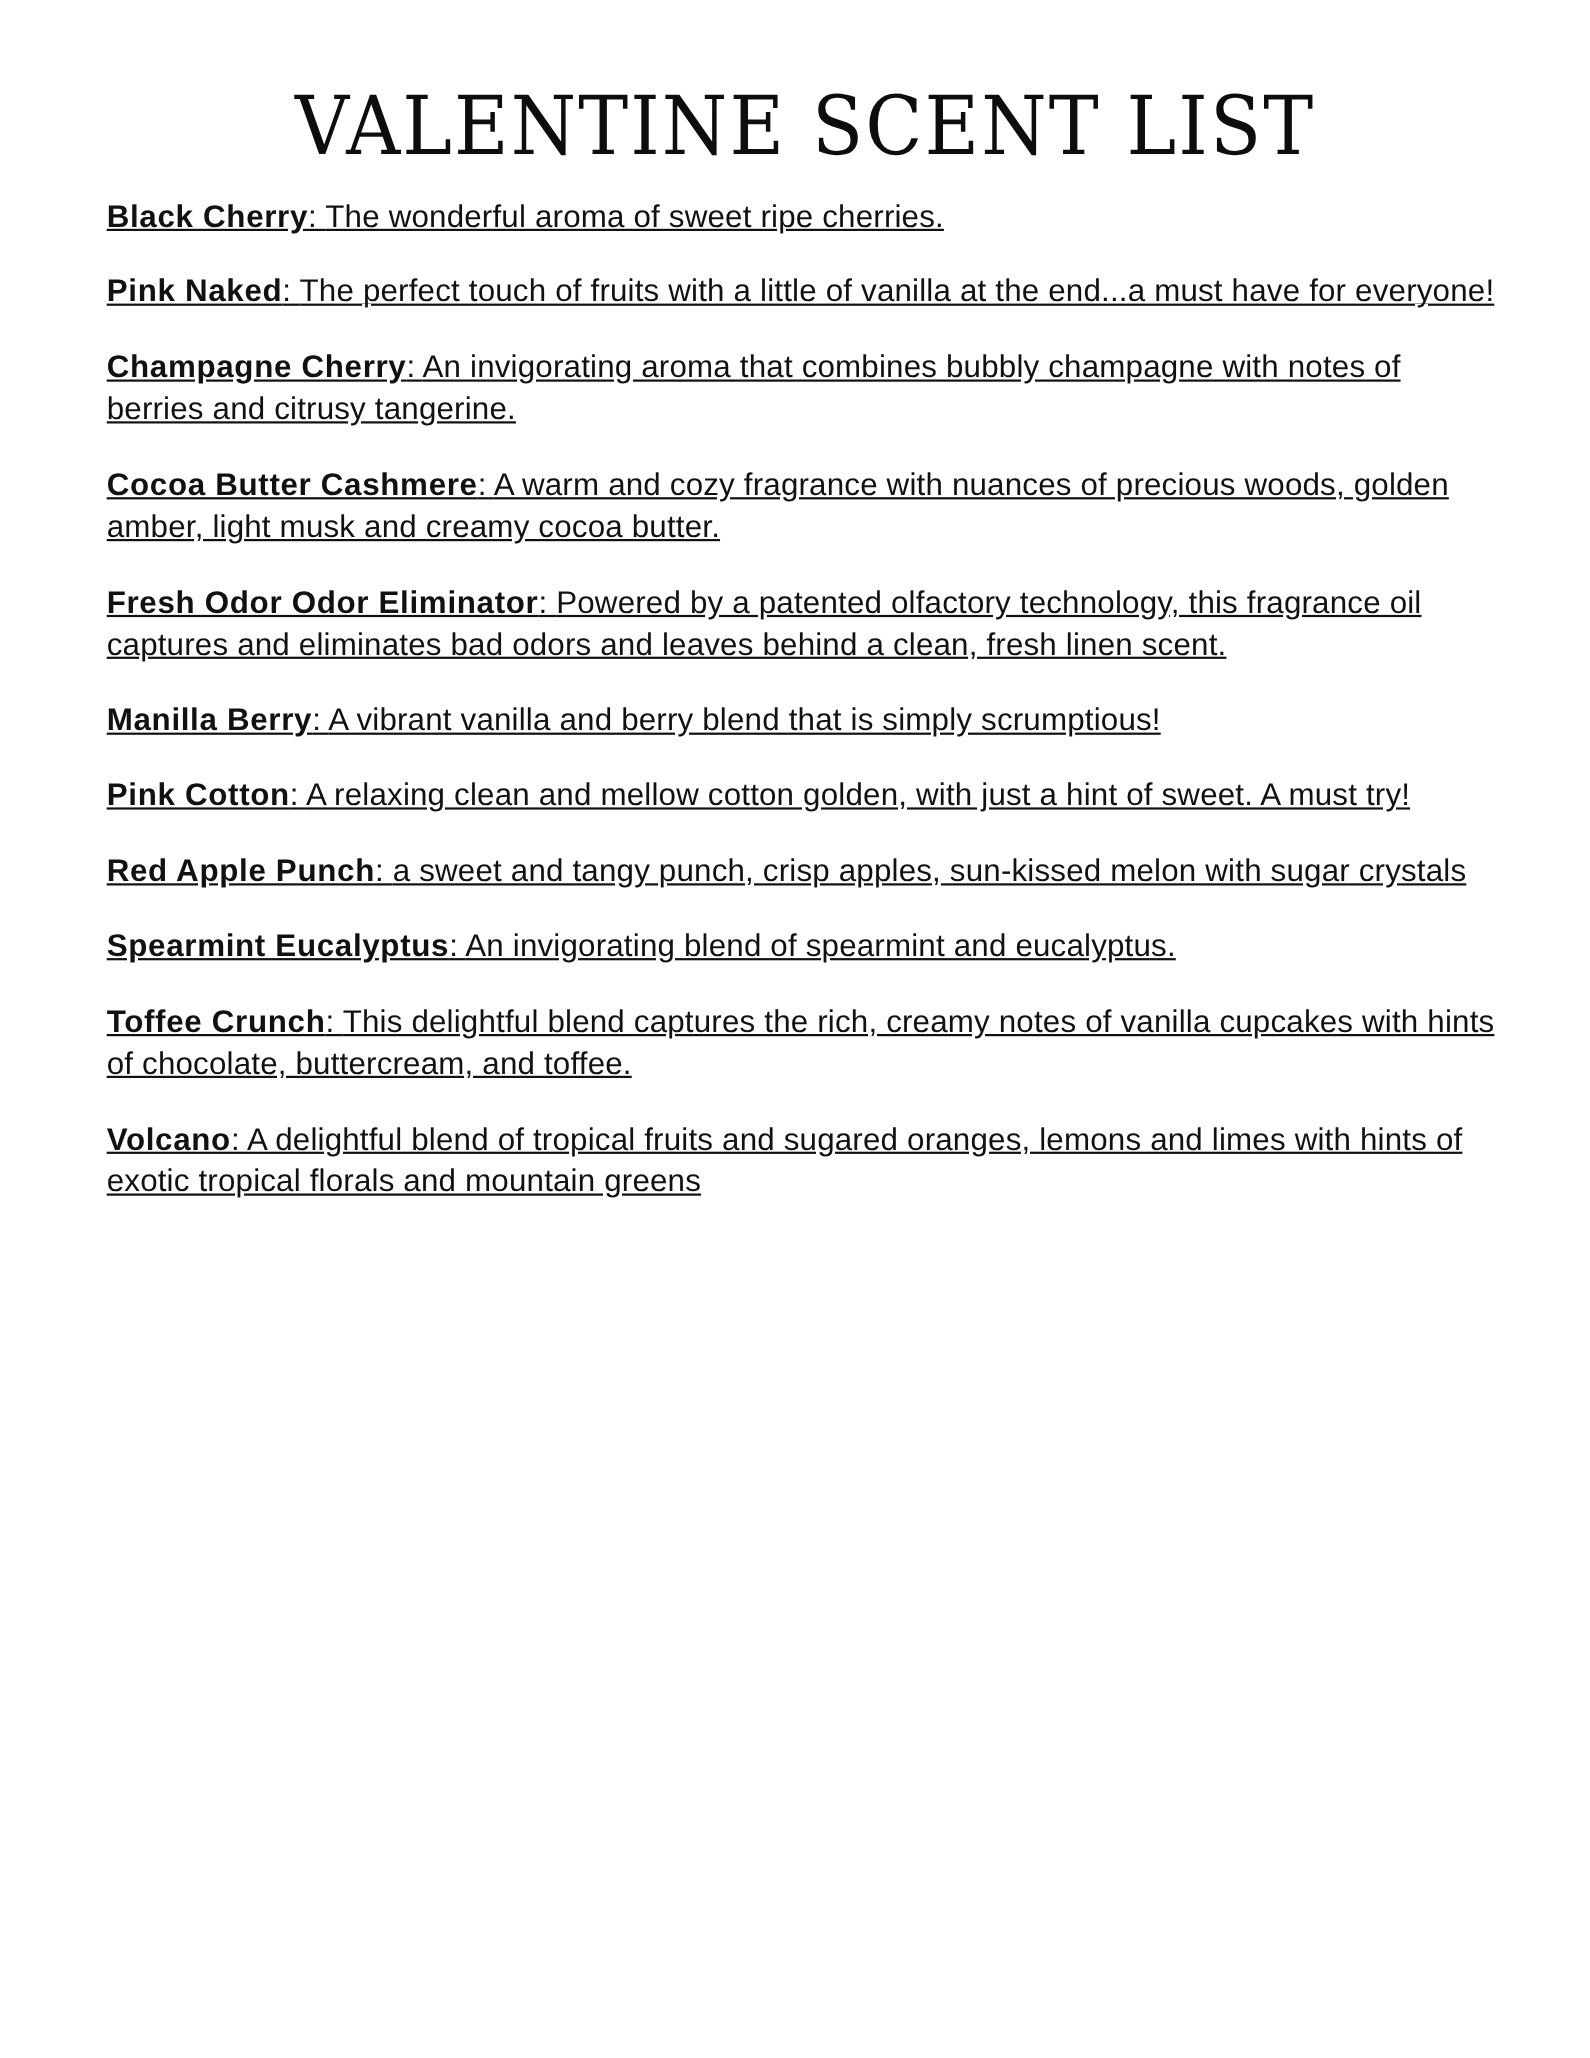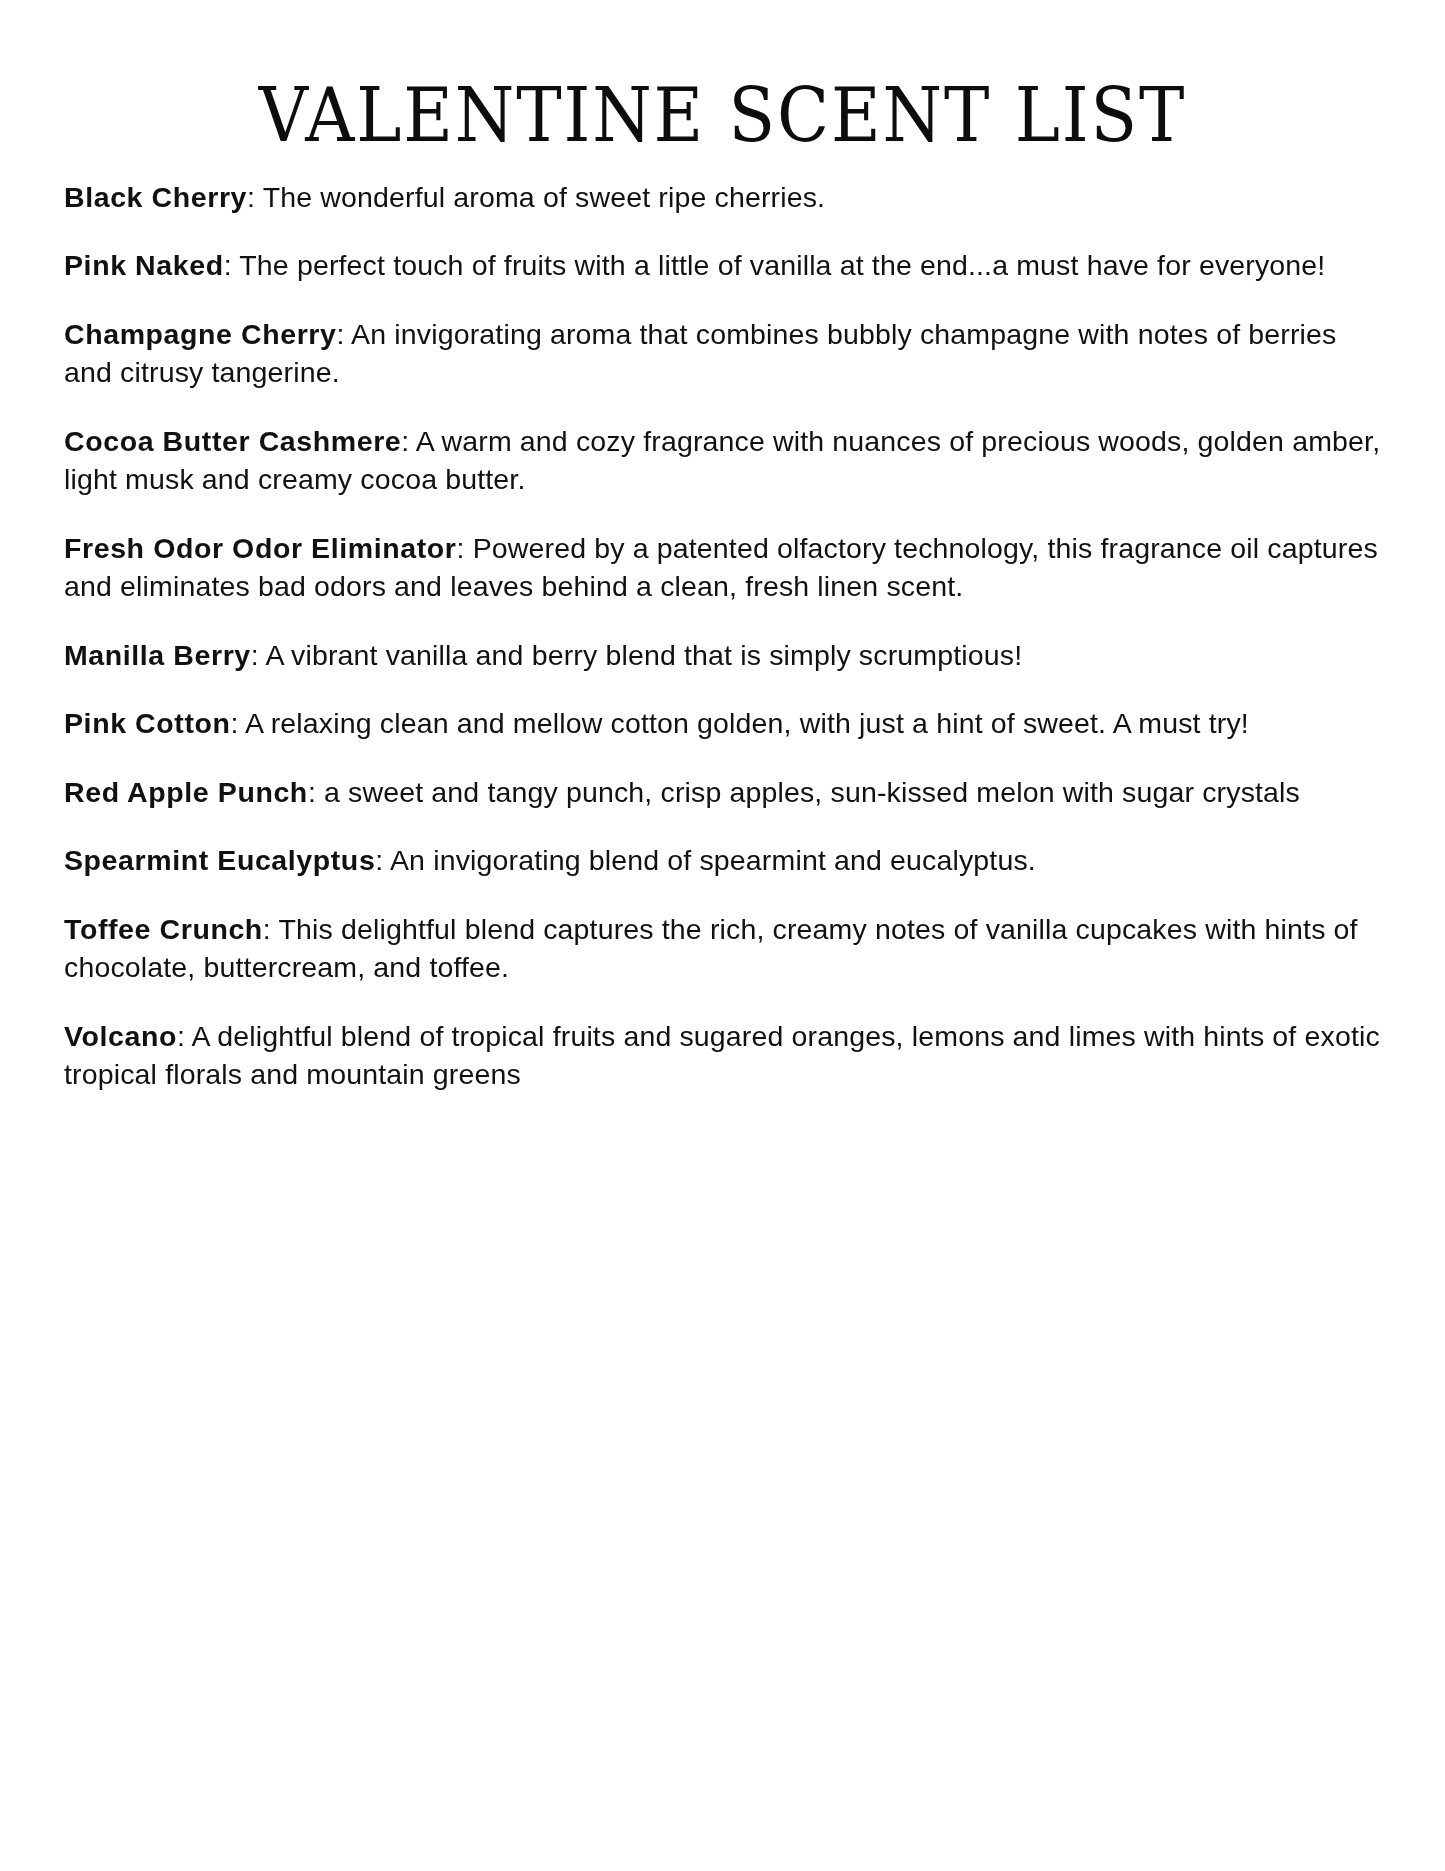--- a/index.html
+++ b/index.html
@@ -11,41 +11,42 @@
     width: 1445px;
     height: 1871px;
     font-family: "Liberation Sans", sans-serif;
     color: #111111;
     -webkit-font-smoothing: antialiased;
   }
   .page {
     width: 1445px;
     height: 1871px;
     box-sizing: border-box;
-    padding: 78px 62px 40px 62px;
+    padding: 78px 62px 40px 81px;
     background: #ffffff;
     position: relative;
   }
   .doc-title {
     font-family: "DejaVu Serif", serif;
     font-weight: 400;
     font-size: 74px;
     line-height: 1.0;
     letter-spacing: 2px;
     text-align: center;
     color: #0d0d0d;
     margin: 0 0 26px 0;
     transform: scaleX(0.92);
     transform-origin: center;
     white-space: nowrap;
   }
   .scent-list {
-    margin: 2px;
+    margin: 16px;
     padding: 0;
     list-style: none;
+    text-decoration: underline;
   }
   .scent-item {
     font-size: 28.5px;
     line-height: 1.35;
     margin: 0 0 30px 0;
     letter-spacing: 0.15px;
     color: #111111;
   }
   .scent-item:last-child {
     margin-bottom: 0;

